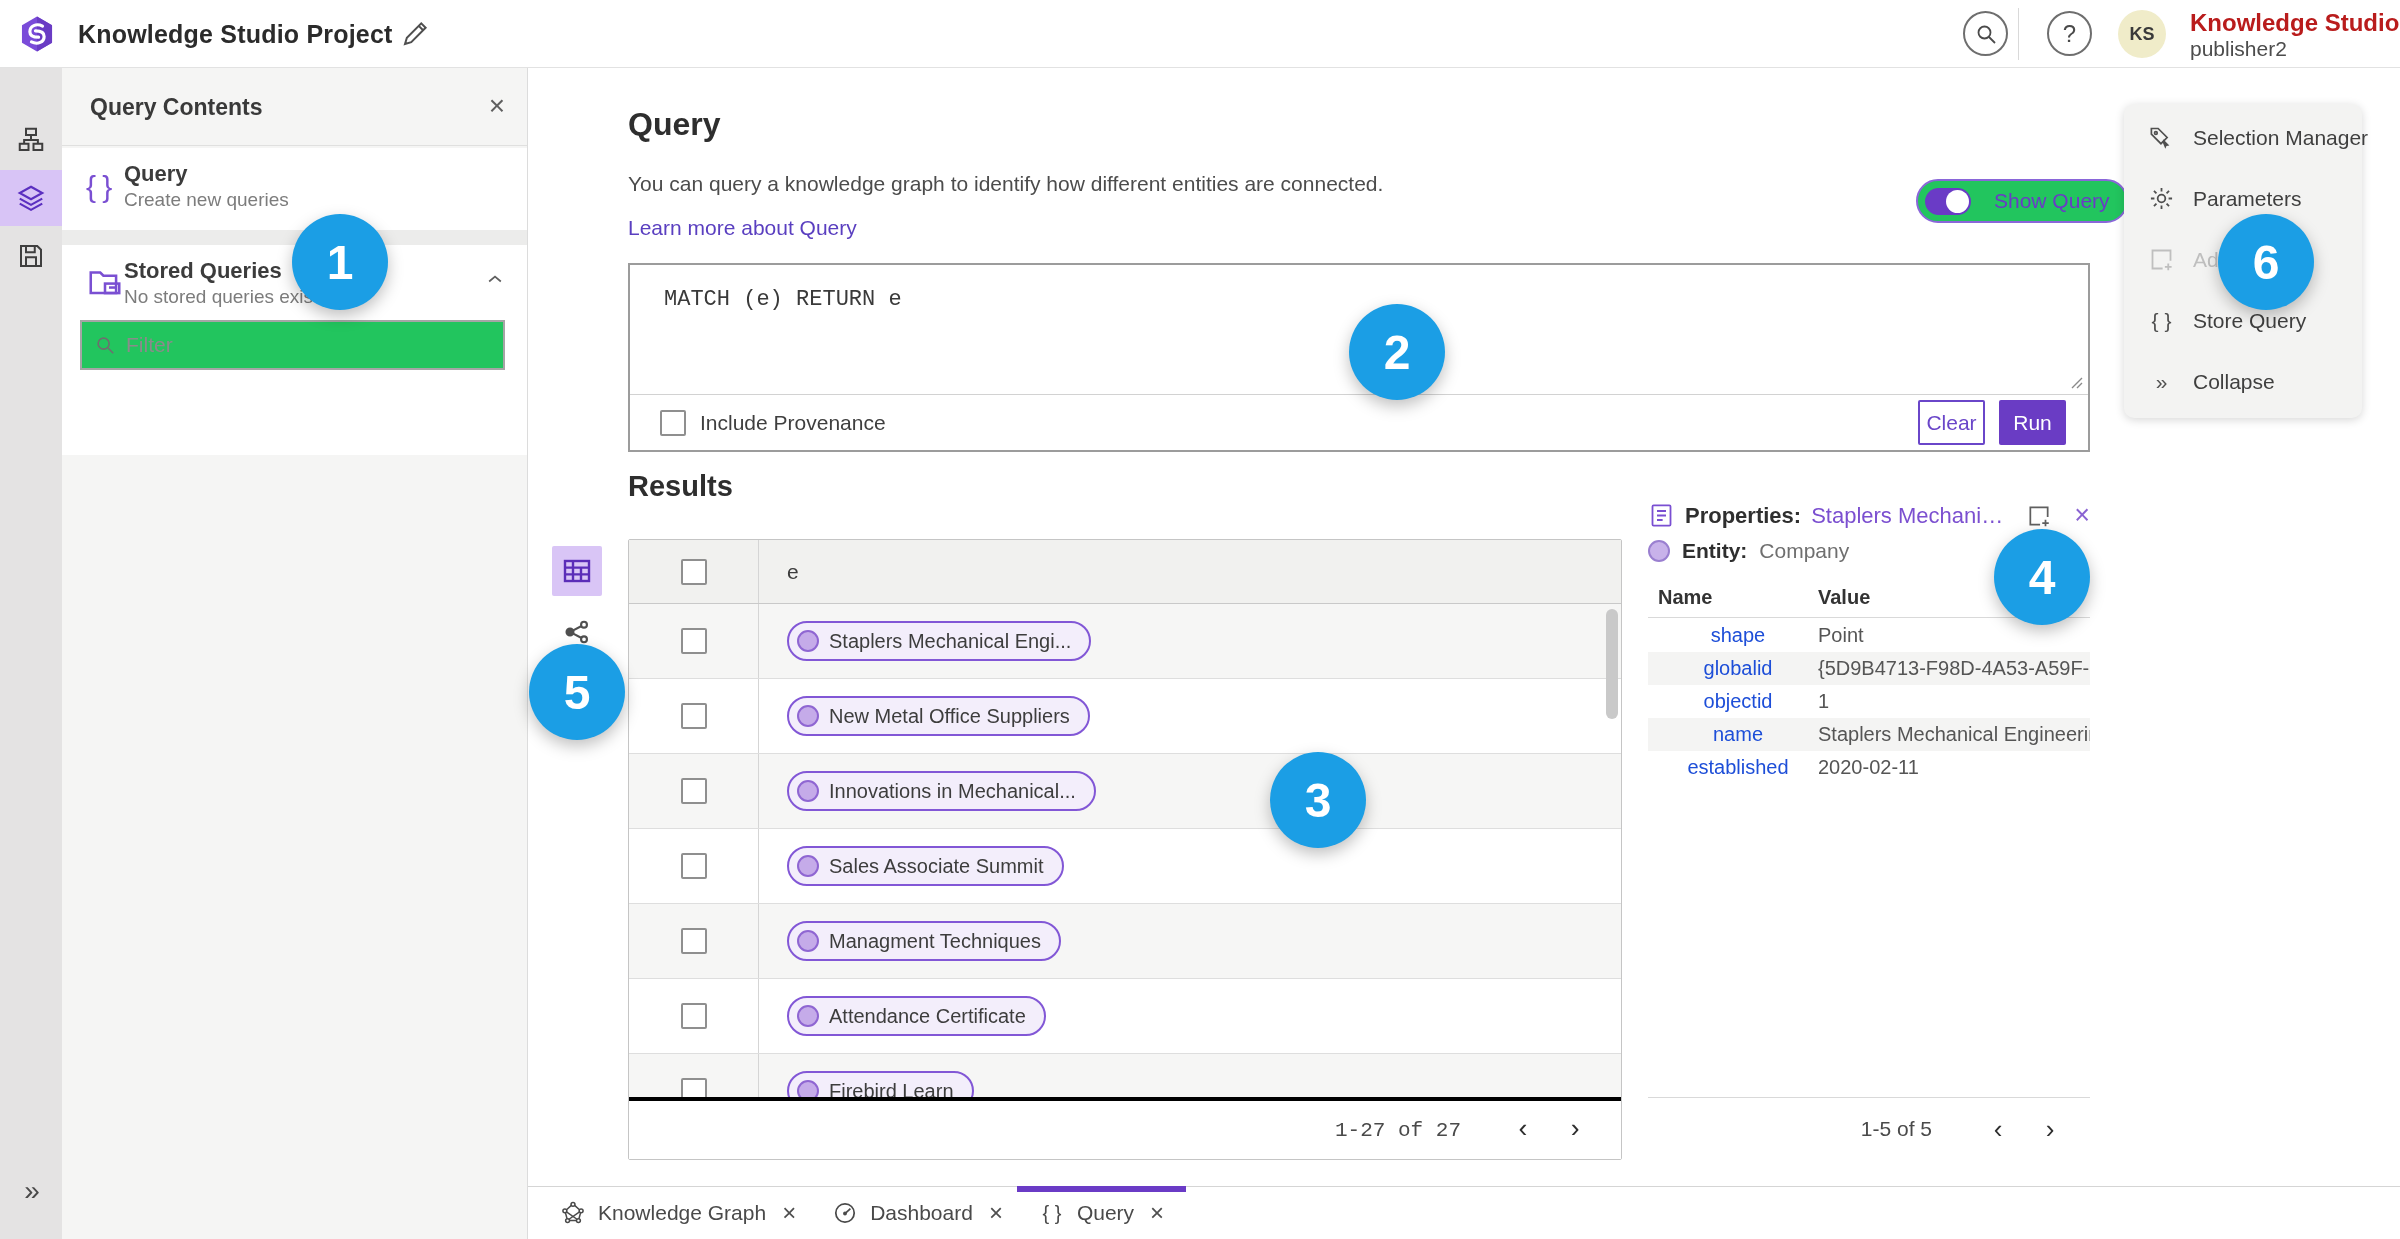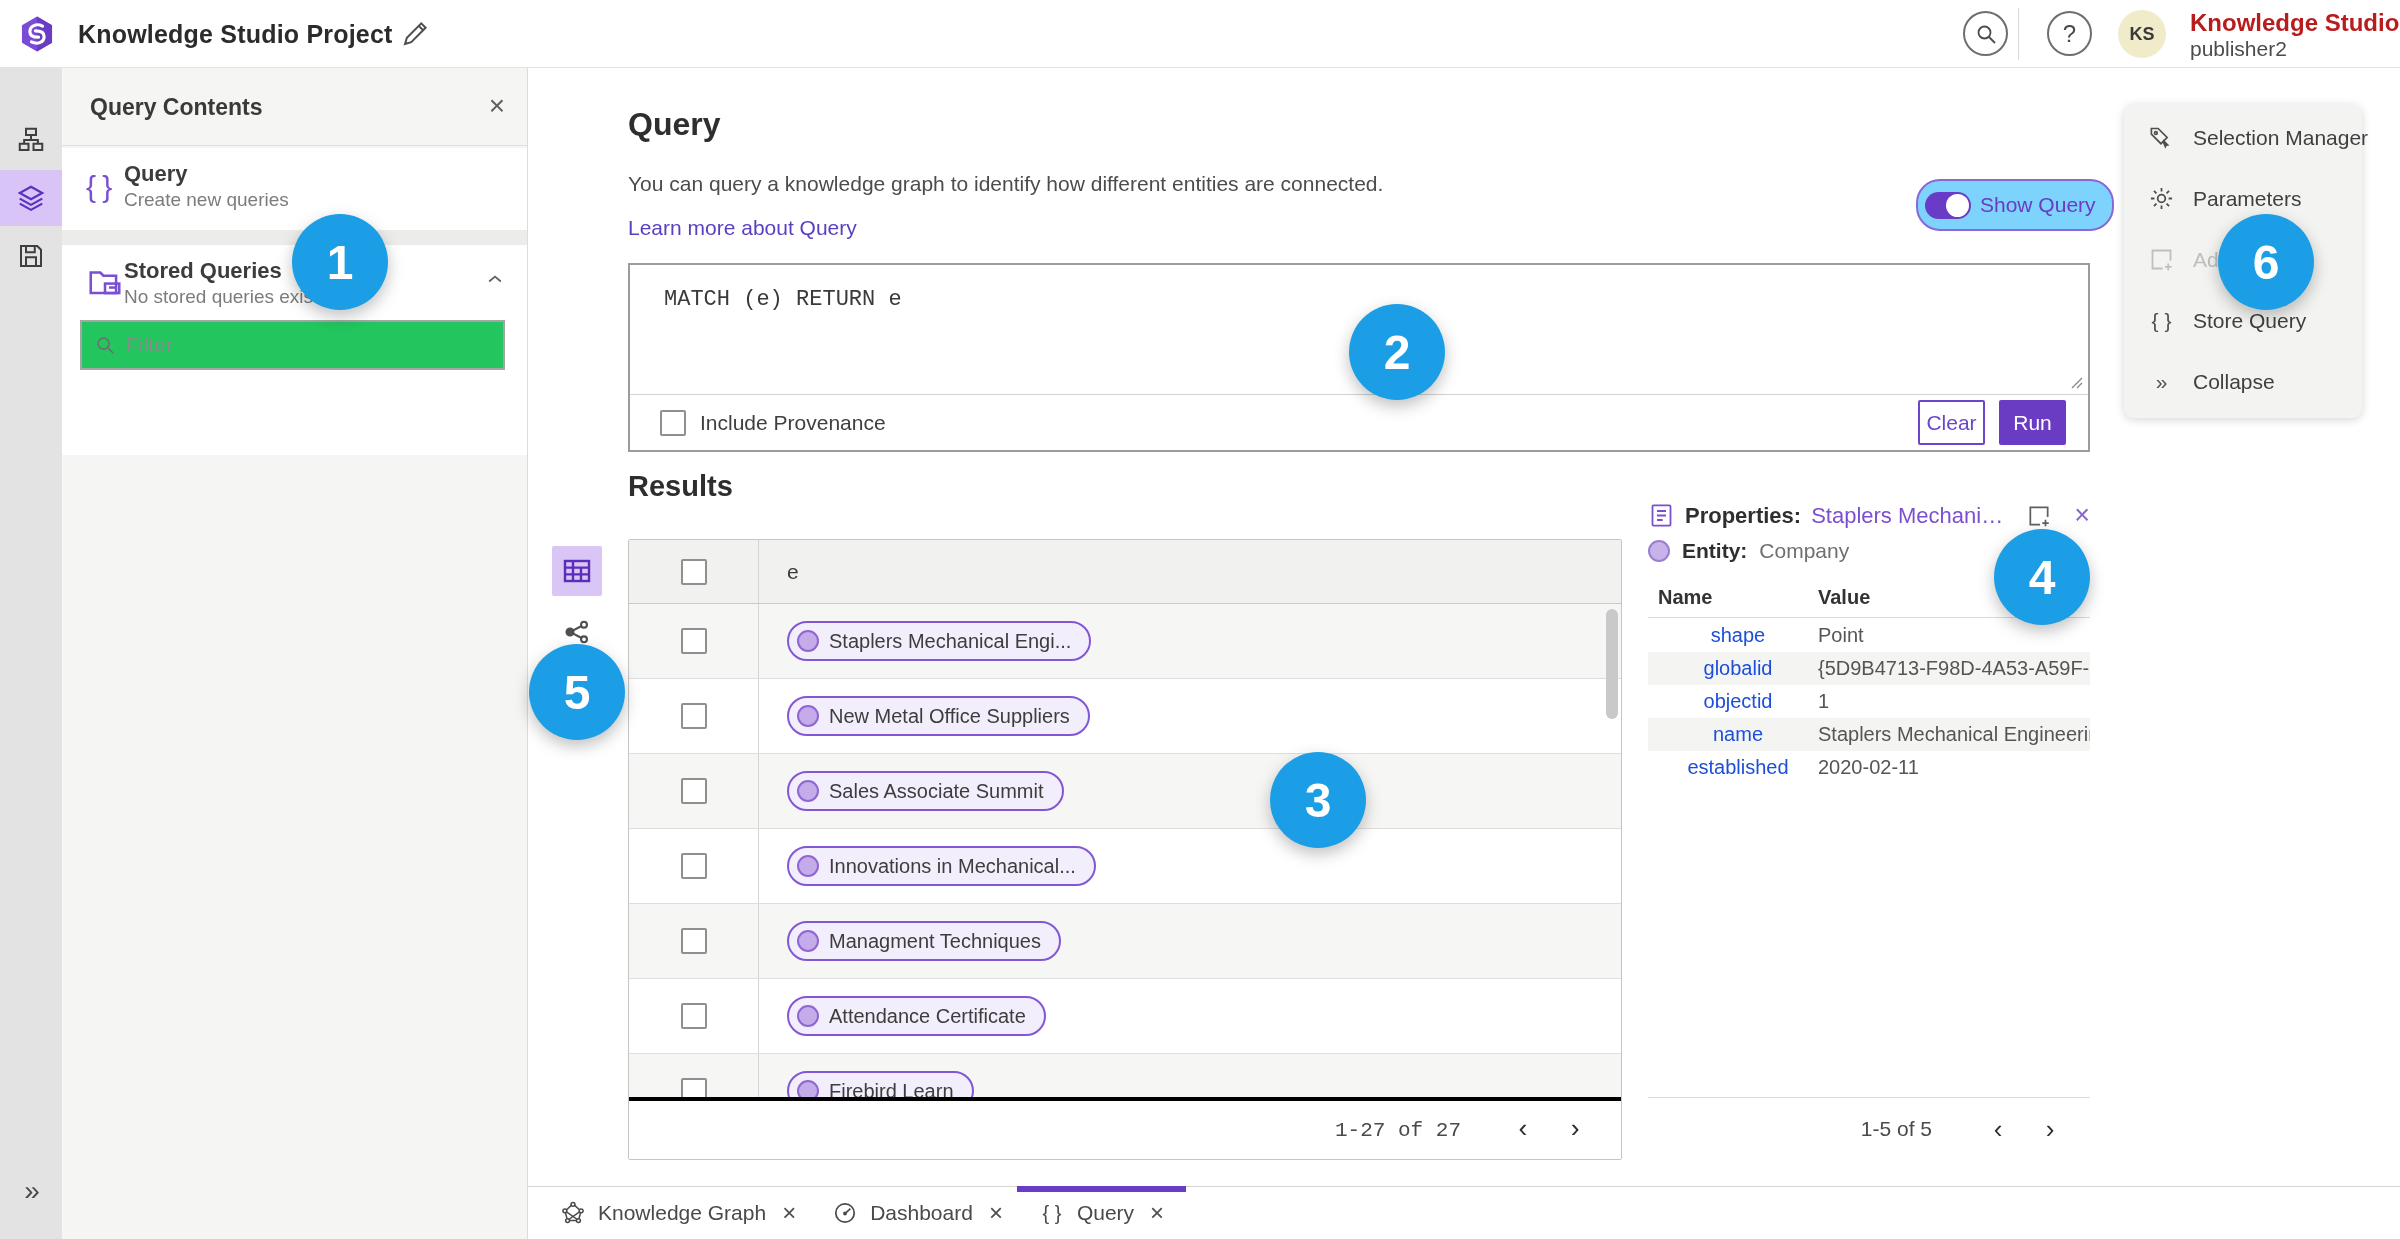--- a/index.html
+++ b/index.html
@@ -48,21 +48,21 @@
   .cp-chevron { position:absolute; right:22px; top:24px; width:20px; height:20px; color:#5f5f5f; cursor:pointer; }
   .filter-box { position:absolute; left:18px; top:75px; width:425px; height:50px; background:#22c55e; border:2px solid #a5a5a5; display:flex; align-items:center; padding:0 12px; gap:10px; }
   .filter-box svg { width:22px; height:22px; color:#6e6e6e; flex:none; }
   .filter-input { border:none; outline:none; width:100%; font-size:21px; color:#3c3c3c; font-family:inherit; background:transparent; }
   .filter-input::placeholder { color:#8b8b8b; }
 
   
   .q-heading { position:absolute; left:628px; top:106px; font-size:32px; font-weight:700; color:#2e2e2e; }
   .q-desc { position:absolute; left:628px; top:172px; font-size:21px; color:#4c4c4c; }
   .q-link { position:absolute; left:628px; top:216px; font-size:21px; color:#5a3fc0; cursor:pointer; }
-  .pill-toggle { position:absolute; left:1916px; top:179px; height:52px; border:2px solid #8a66d9; border-radius:24px; background:#7dd3fc; display:flex; align-items:center; gap:9px; padding:0 16px 0 7px; cursor:pointer; }
+  .pill-toggle { position:absolute; left:1916px; top:179px; height:44px; border:2px solid #8a66d9; border-radius:24px; background:#22c55e; display:flex; align-items:center; gap:23px; padding:0 16px 0 7px; cursor:pointer; }
   .switch { width:46px; height:27px; border-radius:14px; background:#6a3bc6; position:relative; flex:none; }
   .switch::after { content:''; position:absolute; right:2px; top:2px; width:23px; height:23px; border-radius:50%; background:#fff; }
   .pill-toggle .pt-label { font-size:21px; color:#6a3bc6; }
 
   .query-box { position:absolute; left:628px; top:263px; width:1462px; height:189px; border:2px solid #9c9c9c; background:#fff; }
   .query-text { position:absolute; left:0; top:0; width:100%; height:127px; border:none; outline:none; resize:none; padding:22px 34px; font-family:"Liberation Mono","DejaVu Sans Mono",monospace; font-size:22px; color:#3a3a3a; background:transparent; }
   .resize-grip { position:absolute; right:5px; top:108px; width:16px; height:16px; color:#8a8a8a; }
   .qb-divider { position:absolute; left:0; top:129px; width:100%; height:1px; background:#d2d2d2; }
   .qb-bottom { position:absolute; left:0; top:130px; width:100%; height:55px; display:flex; align-items:center; padding:0 22px 0 30px; }
   .checkbox { width:26px; height:26px; border:2px solid #8f8f8f; border-radius:2px; background:#fff; flex:none; cursor:pointer; }
@@ -330,33 +330,33 @@
           </div>
         </div>
 
         <div class="r-row">
           <div class="cb-cell">
             <span class="checkbox"></span>
           </div>
           <div class="e-cell">
             <span class="chip">
               <span class="chip-dot"></span>
+              <span class="chip-label">Innovations in Mechanical...</span>
+            </span>
+          </div>
+        </div>
+
+        <div class="r-row">
+          <div class="cb-cell">
+            <span class="checkbox"></span>
+          </div>
+          <div class="e-cell">
+            <span class="chip">
+              <span class="chip-dot"></span>
               <span class="chip-label">Sales Associate Summit</span>
-            </span>
-          </div>
-        </div>
-
-        <div class="r-row">
-          <div class="cb-cell">
-            <span class="checkbox"></span>
-          </div>
-          <div class="e-cell">
-            <span class="chip">
-              <span class="chip-dot"></span>
-              <span class="chip-label">Innovations in Mechanical...</span>
             </span>
           </div>
         </div>
 
         <div class="r-row">
           <div class="cb-cell">
             <span class="checkbox"></span>
           </div>
           <div class="e-cell">
             <span class="chip">

